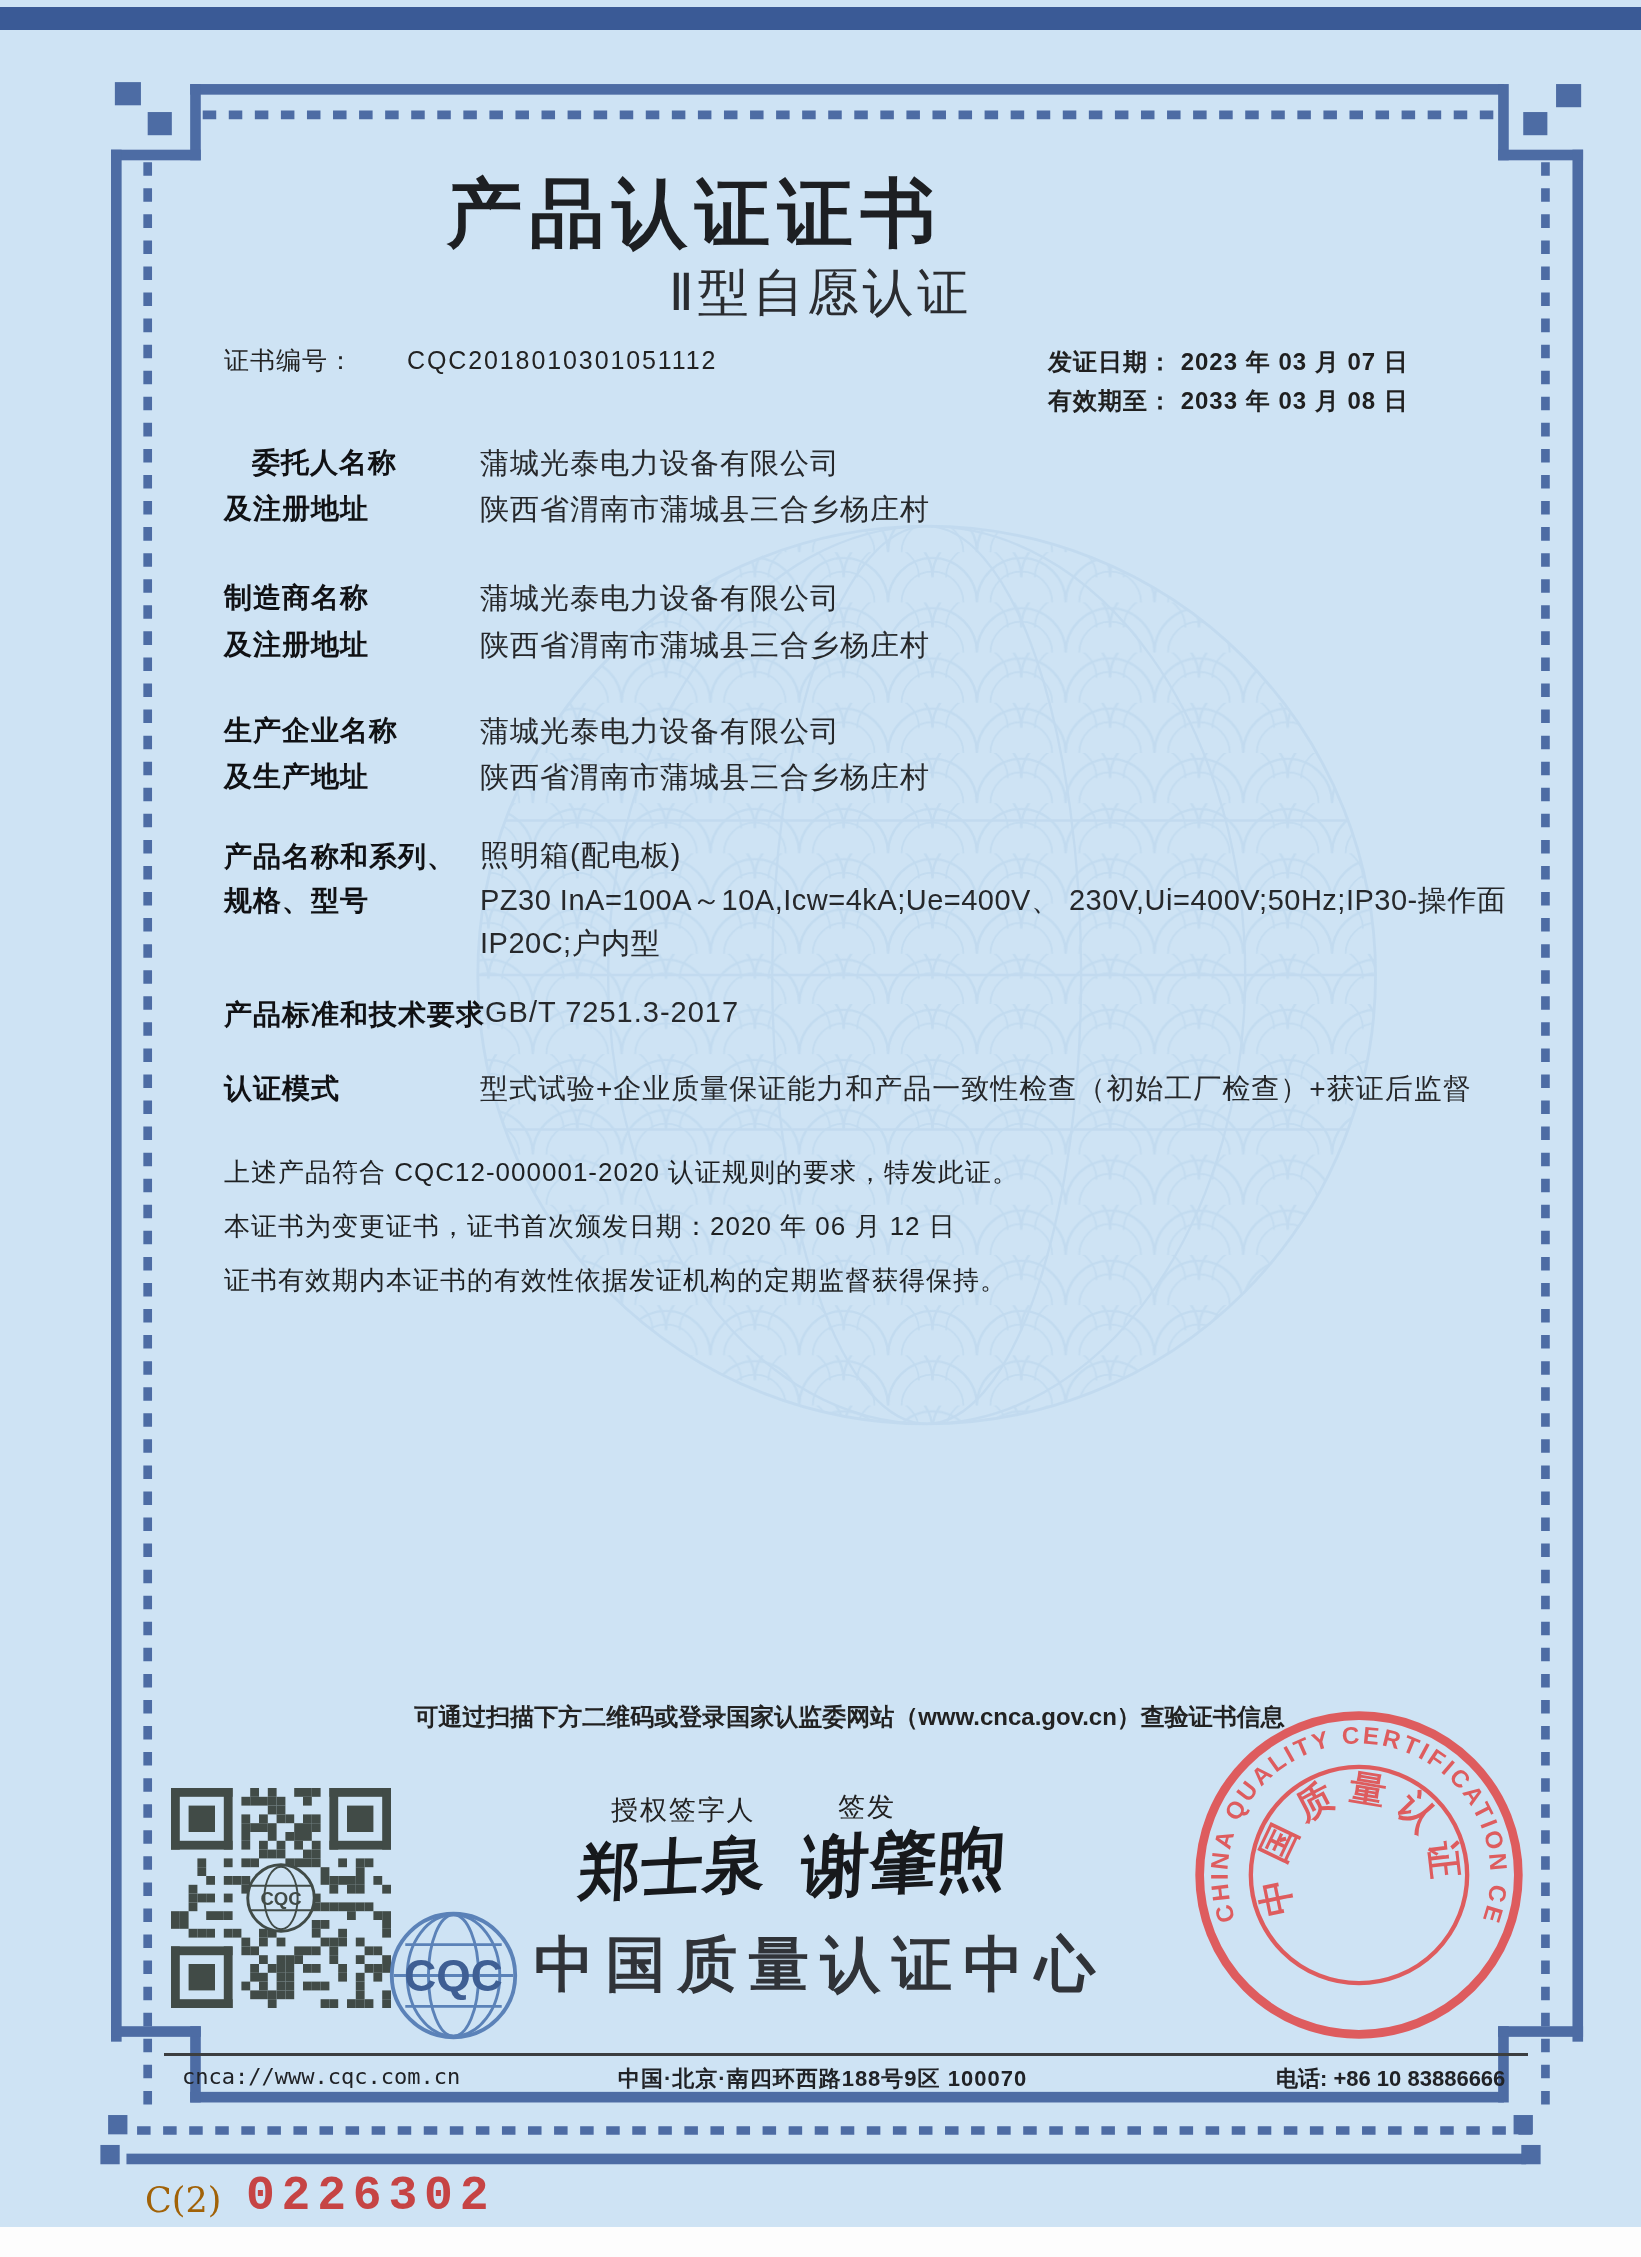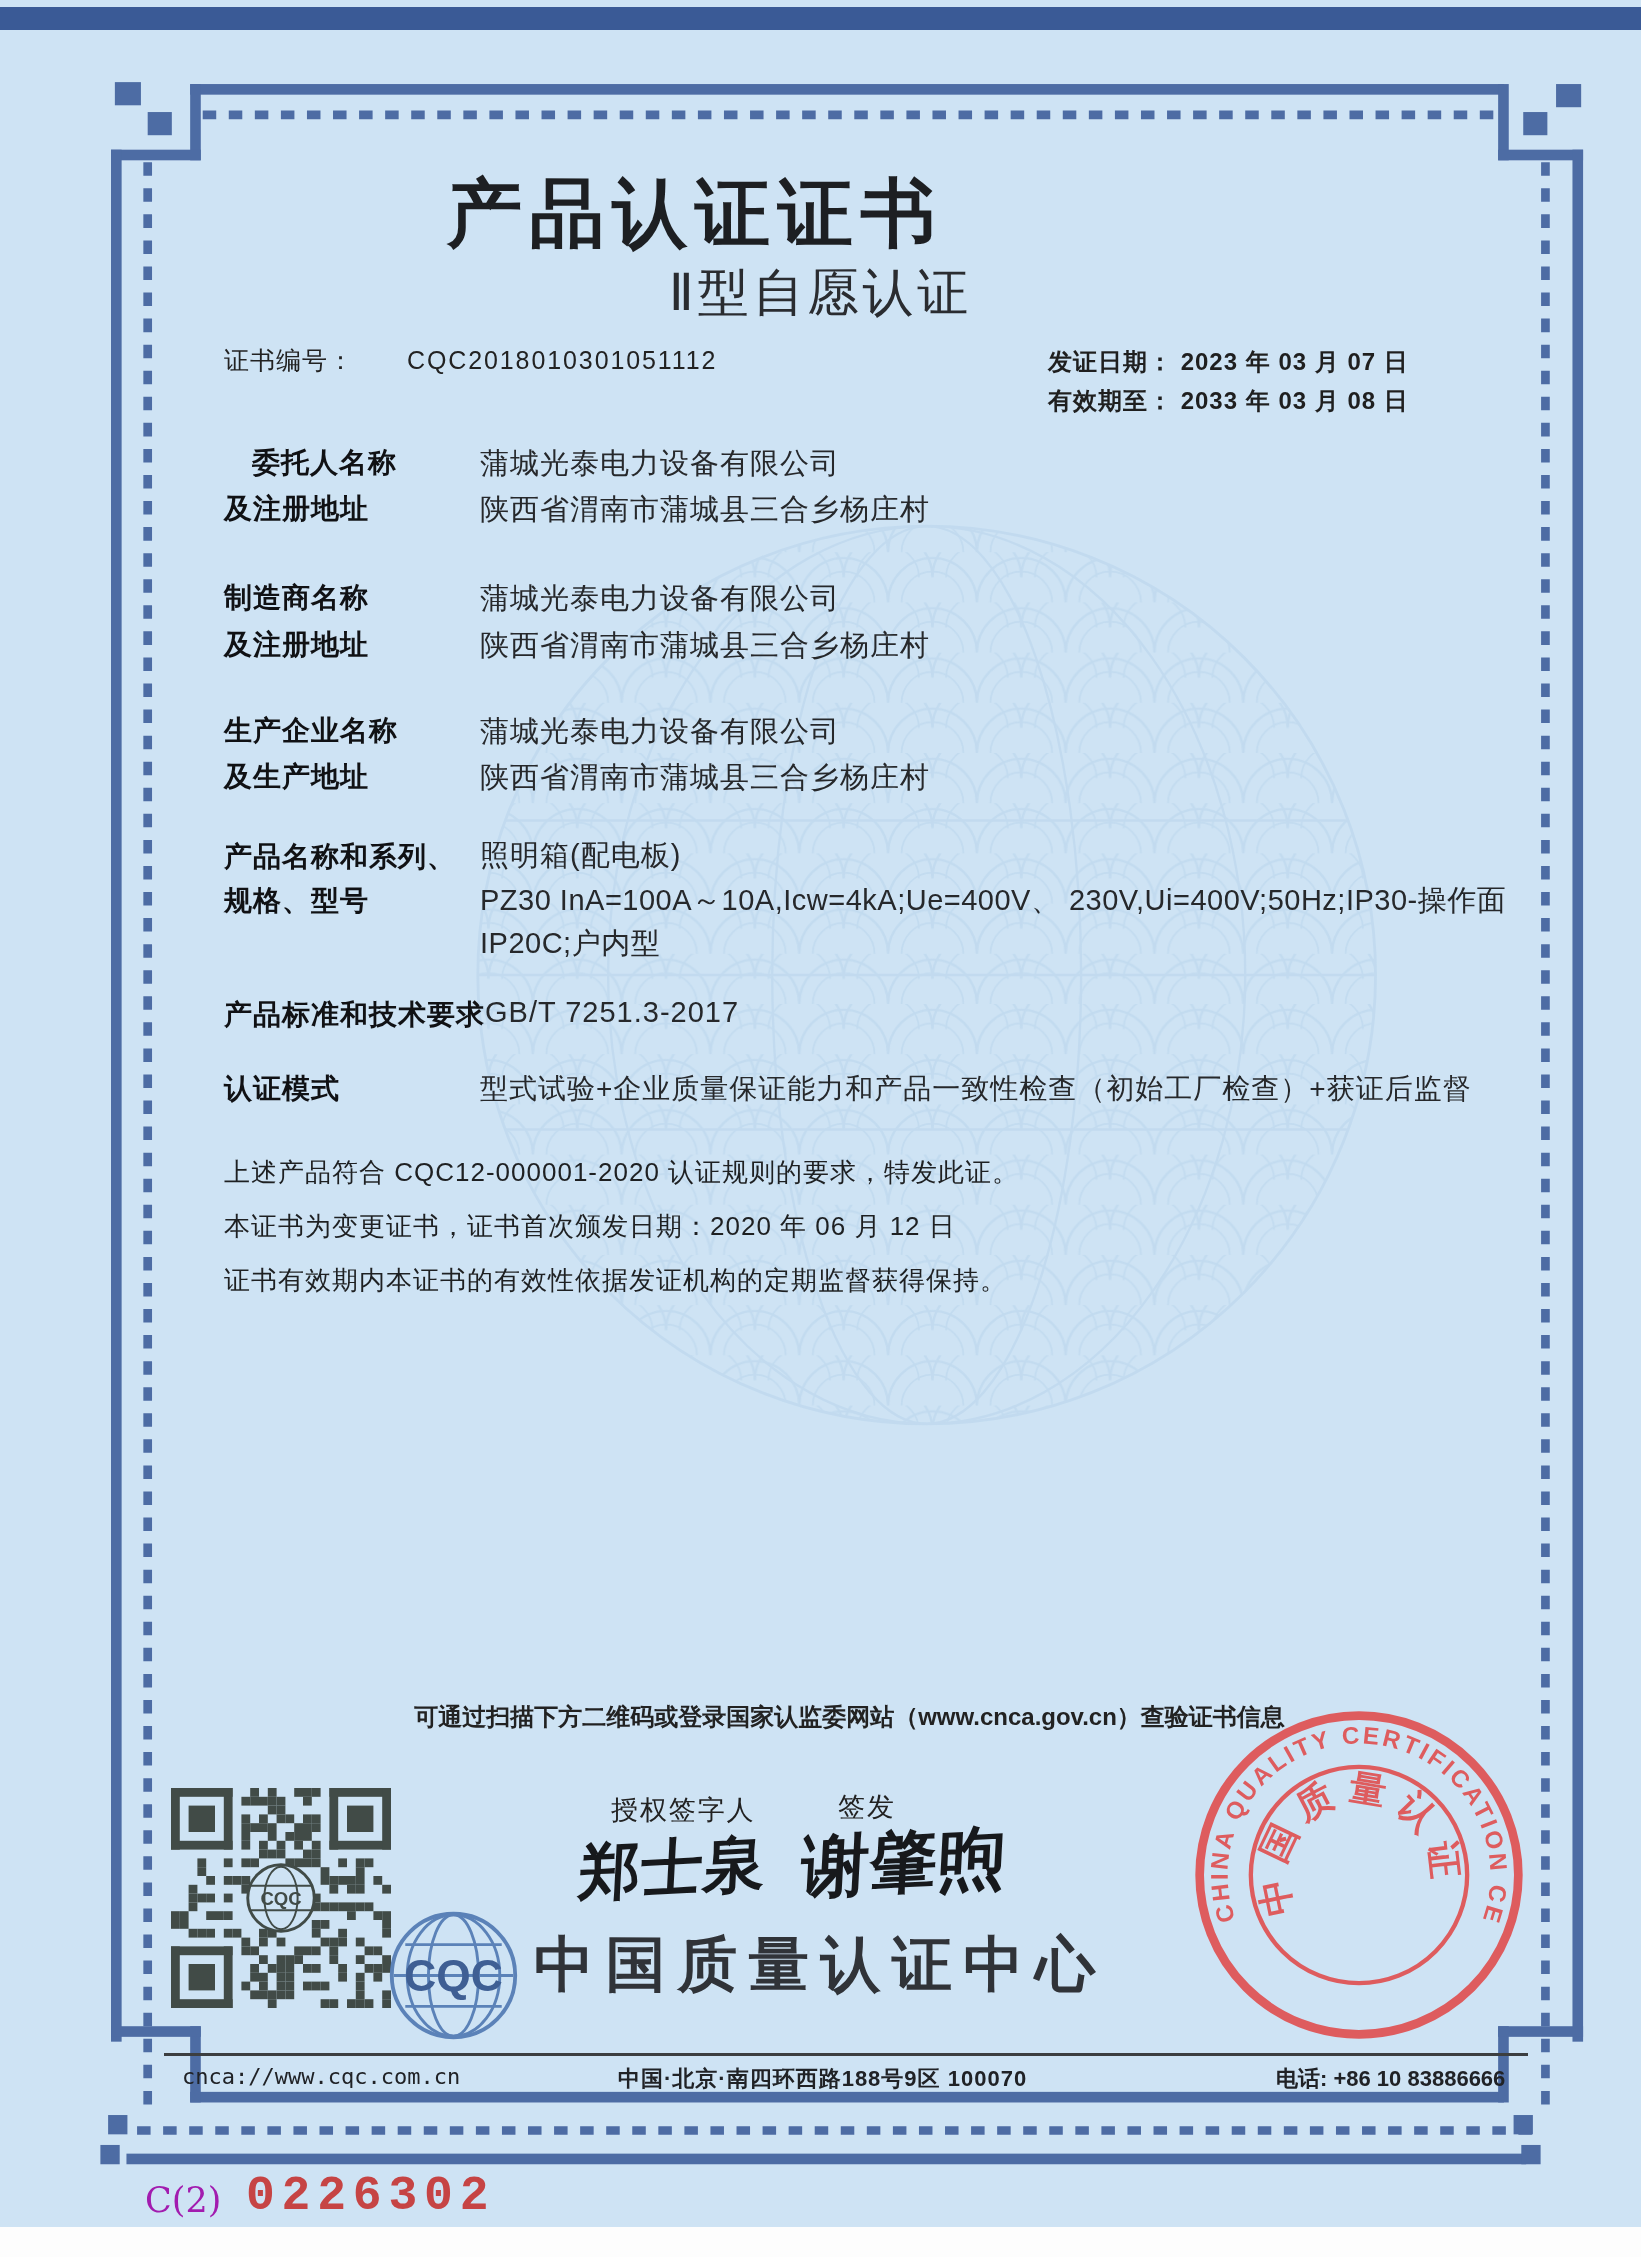--- a/index.html
+++ b/index.html
@@ -26,21 +26,21 @@
   .spec{font-size:29px;color:#26282b;letter-spacing:0.5px;line-height:43px;white-space:normal;}
   .qrnote{left:0;top:1701px;width:1699px;text-align:center;font-size:24px;font-weight:600;color:#222;}
   .siglabel{font-size:27px;font-weight:500;color:#222;letter-spacing:1.9px;}
   .sig{font-weight:700;color:#17191c;transform:rotate(-3deg) skewX(-6deg);transform-origin:left bottom;}
   .orgname{left:534px;top:1925px;font-size:60px;font-weight:700;letter-spacing:11.6px;color:#303338;white-space:nowrap;}
   .sepline{left:164px;top:2053px;width:1364px;height:2.9px;background:#3c3e40;}
   .footer{top:2064px;font-size:22px;color:#202226;font-weight:600;}
   .furl{left:182px;font-family:"DejaVu Sans Mono",monospace;font-weight:500;}
   .faddr{left:618px;letter-spacing:1px;}
   .fphone{left:1276px;}
-  .serialC{left:145px;top:2180px;font-family:"DejaVu Serif",serif;font-size:35px;color:#a21caf;text-align:right;}
+  .serialC{left:145px;top:2180px;font-family:"DejaVu Serif",serif;font-size:35px;color:#a16207;text-align:right;}
   .serialN{left:246px;top:2169px;font-family:Liberation Mono, monospace;font-size:48px;font-weight:700;
            letter-spacing:6.8px;color:#c64444;}
   svg text{font-family:"Liberation Sans",sans-serif;}
 </style>
 </head>
 <body>
 
 <div id="page">
 
   <svg class="abs" style="left:0;top:0;" width="1641" height="2257" viewBox="0 0 1700 2338">

